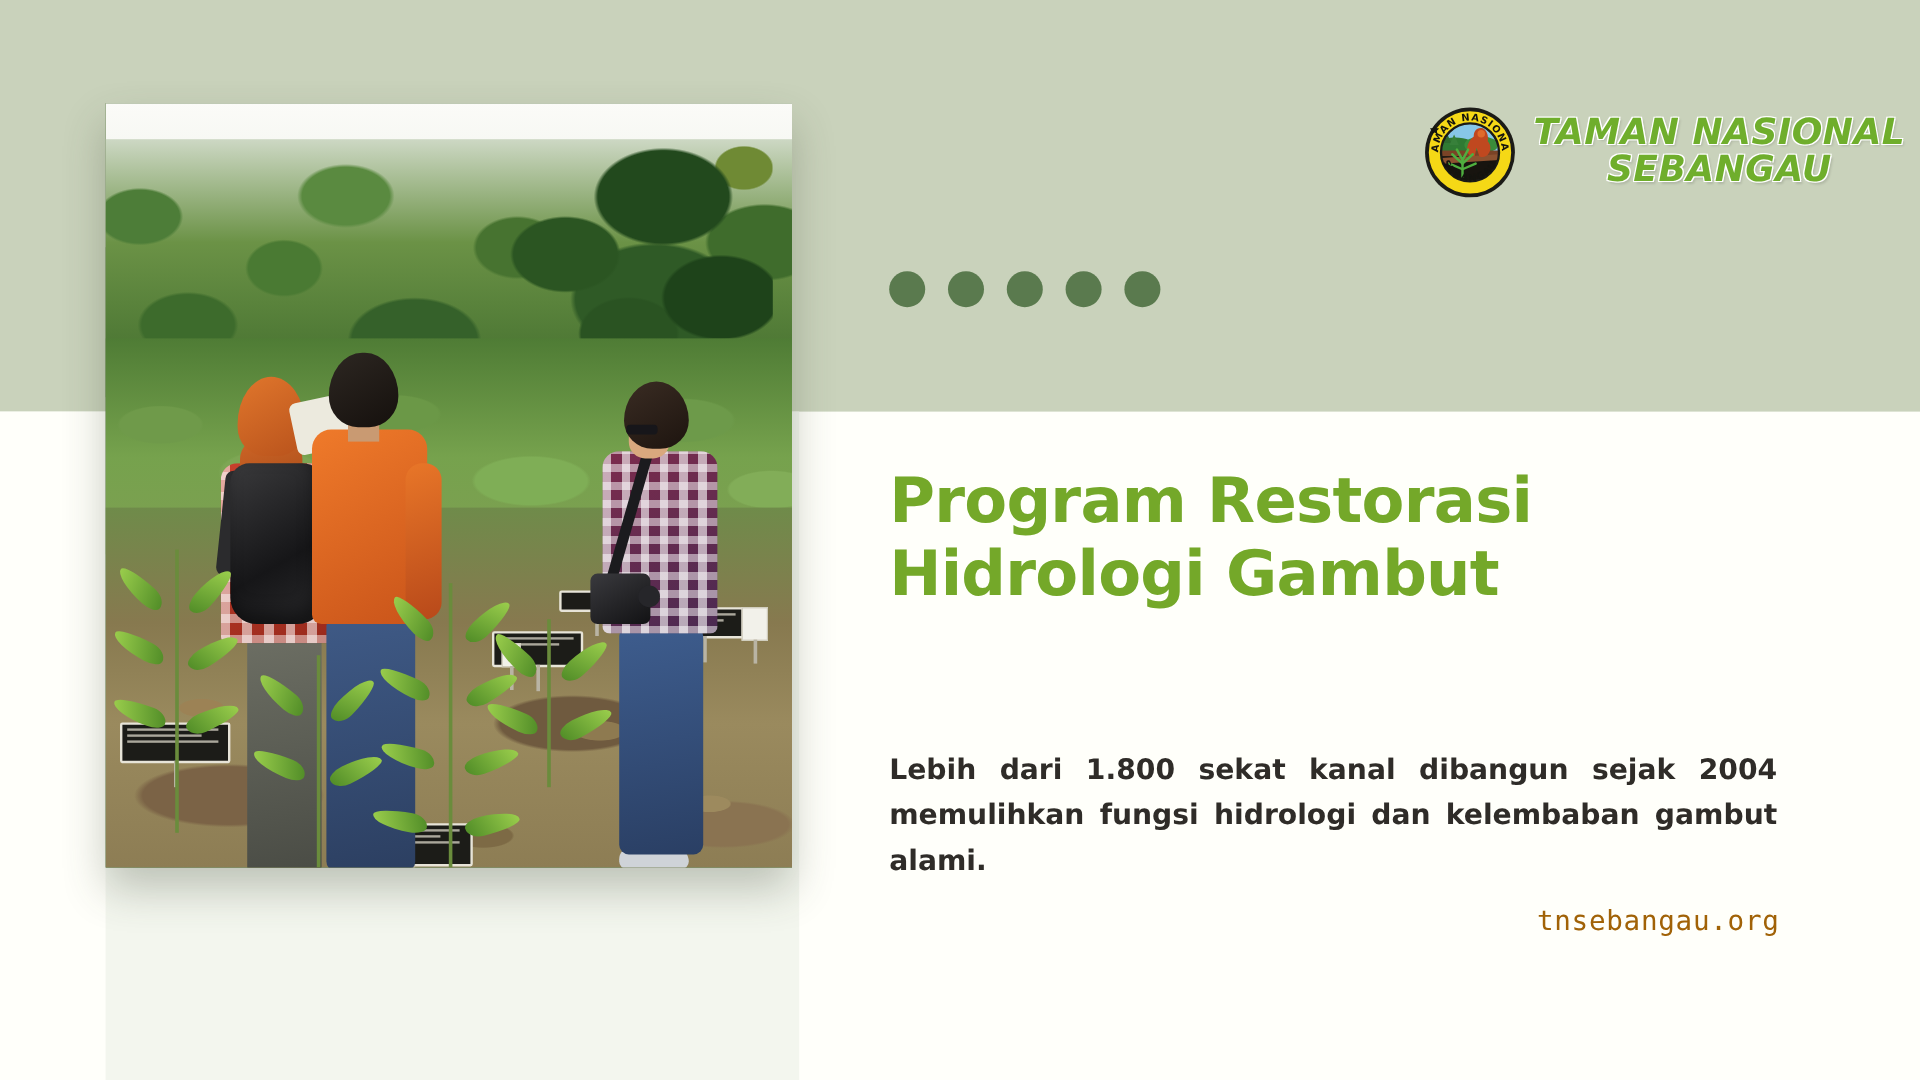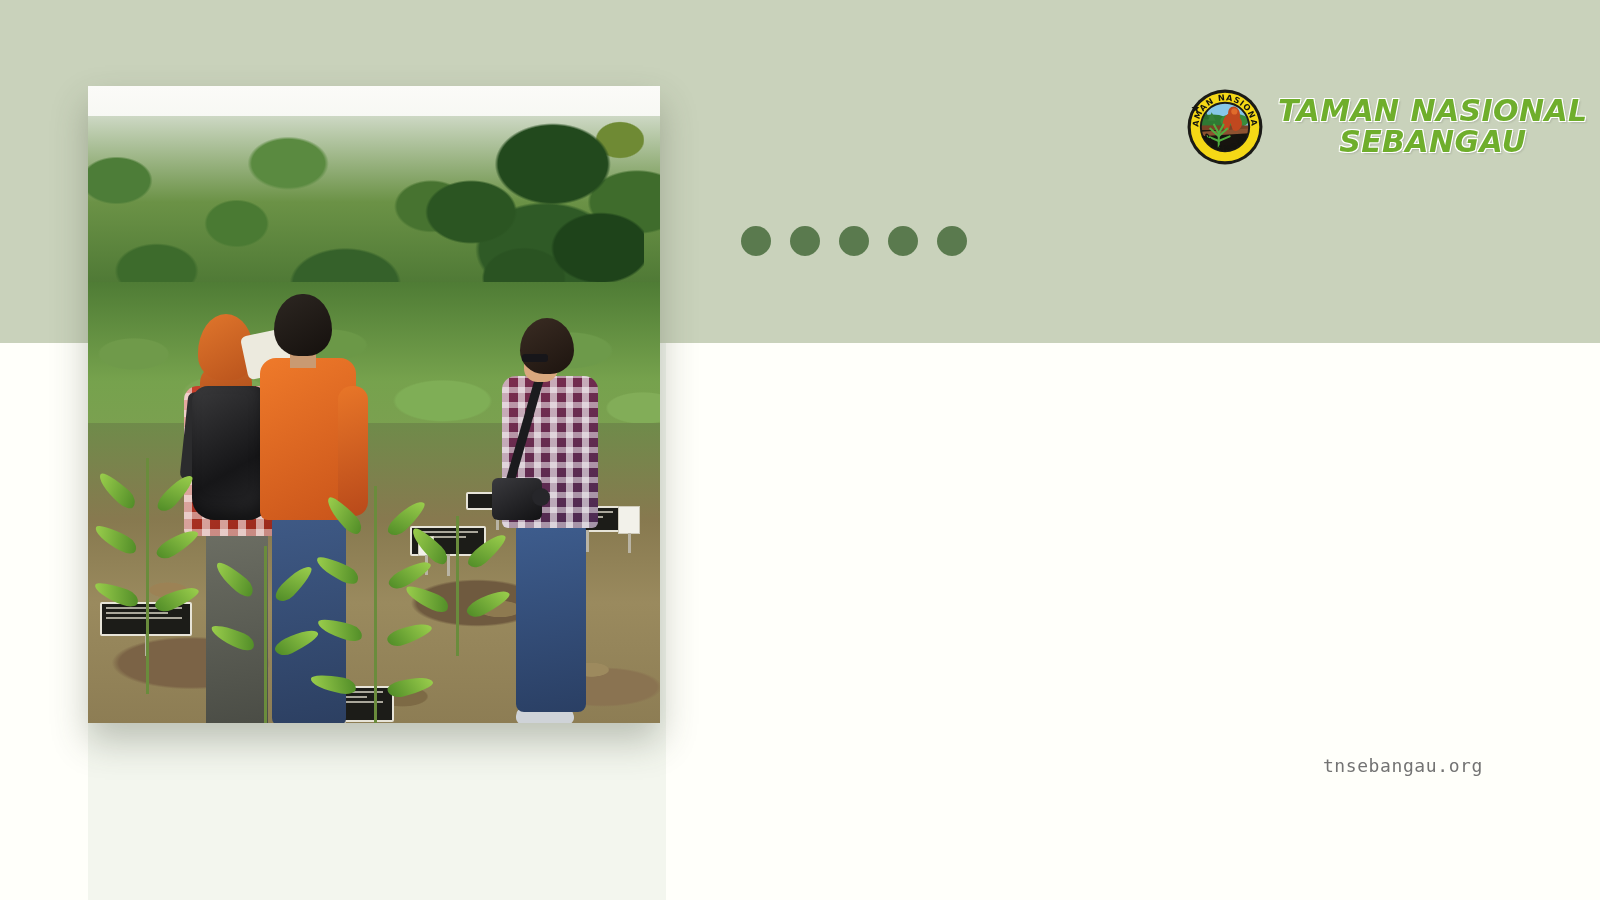--- a/index.html
+++ b/index.html
@@ -433,23 +433,23 @@
     width: 740px;
   }
 
   .url {
     position: absolute;
     left: 741px;
     top: 755px;
     width: 742px;
     text-align: right;
     font-family: "DejaVu Sans Mono", monospace;
-    font-size: 18px;
+    font-size: 23px;
     letter-spacing: 0.6px;
-    color: #737373;
+    color: #a16207;
   }
 </style>
 </head>
 <body>
 
 <div class="slide">
 
   <div class="top-band"></div>
   <div class="body-bg"></div>
   <div class="left-panel"></div>
@@ -613,16 +613,23 @@
   </div>
 
   <div class="dots">
     <span class="dot"></span>
     <span class="dot"></span>
     <span class="dot"></span>
     <span class="dot"></span>
     <span class="dot"></span>
   </div>
 
+  <div class="content">
+    <h1 class="headline">
+      <span>Program Restorasi</span><br>
+      <span>Hidrologi Gambut</span>
+    </h1>
+    <p class="desc">Lebih dari 1.800 sekat kanal dibangun sejak 2004 memulihkan fungsi hidrologi dan kelembaban gambut alami.</p>
+  </div>
 
   <div class="url">tnsebangau.org</div>
 
 </div>
 
 </body></html>

